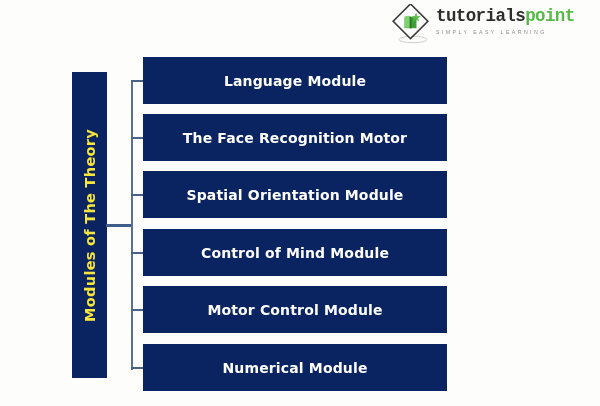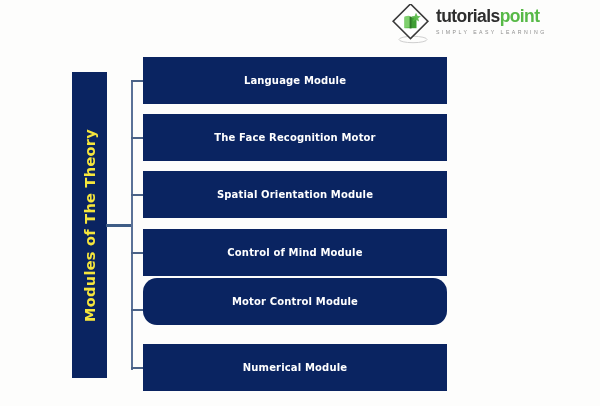--- a/index.html
+++ b/index.html
@@ -35,21 +35,21 @@
     height: 42px;
   }
   #logo-text {
     position: absolute;
     left: 44px;
     top: 3px;
     width: 120px;
     height: 36px;
   }
   .wordmark {
-    font-family: Liberation Sans, sans-serif;
+    font-family: Liberation Mono, monospace;
     font-size: 17.5px;
     font-weight: bold;
     letter-spacing: -0.6px;
     line-height: 19px;
     white-space: nowrap;
   }
   .wm-dark { color: #2e2e2e; }
   .wm-green { color: #57b947; }
   .tagline {
     font-family: "Liberation Sans", sans-serif;
@@ -123,21 +123,21 @@
     width: 304px;
     height: 47px;
     background: #0a2461;
     display: flex;
     align-items: center;
     justify-content: center;
   }
   .module-label {
     color: #ffffff;
     font-family: "DejaVu Sans", sans-serif;
-    font-size: 10px;
+    font-size: 14px;
     font-weight: bold;
     letter-spacing: 0.15px;
     text-align: center;
     white-space: nowrap;
   }
 </style>
 </head>
 <body>
 
 <div id="canvas">
@@ -182,20 +182,20 @@
   </div>
   <div class="module-box" style="top:114px;">
     <span class="module-label">The Face Recognition Motor</span>
   </div>
   <div class="module-box" style="top:171px;justify-content:center;">
     <span class="module-label">Spatial Orientation Module</span>
   </div>
   <div class="module-box" style="top:229px;">
     <span class="module-label">Control of Mind Module</span>
   </div>
-  <div class="module-box" style="top:278px;border-radius:14px;">
+  <div class="module-box" style="top:286px;">
     <span class="module-label">Motor Control Module</span>
   </div>
   <div class="module-box" style="top:344px;">
     <span class="module-label">Numerical Module</span>
   </div>
 
 </div>
 
 </body></html>

